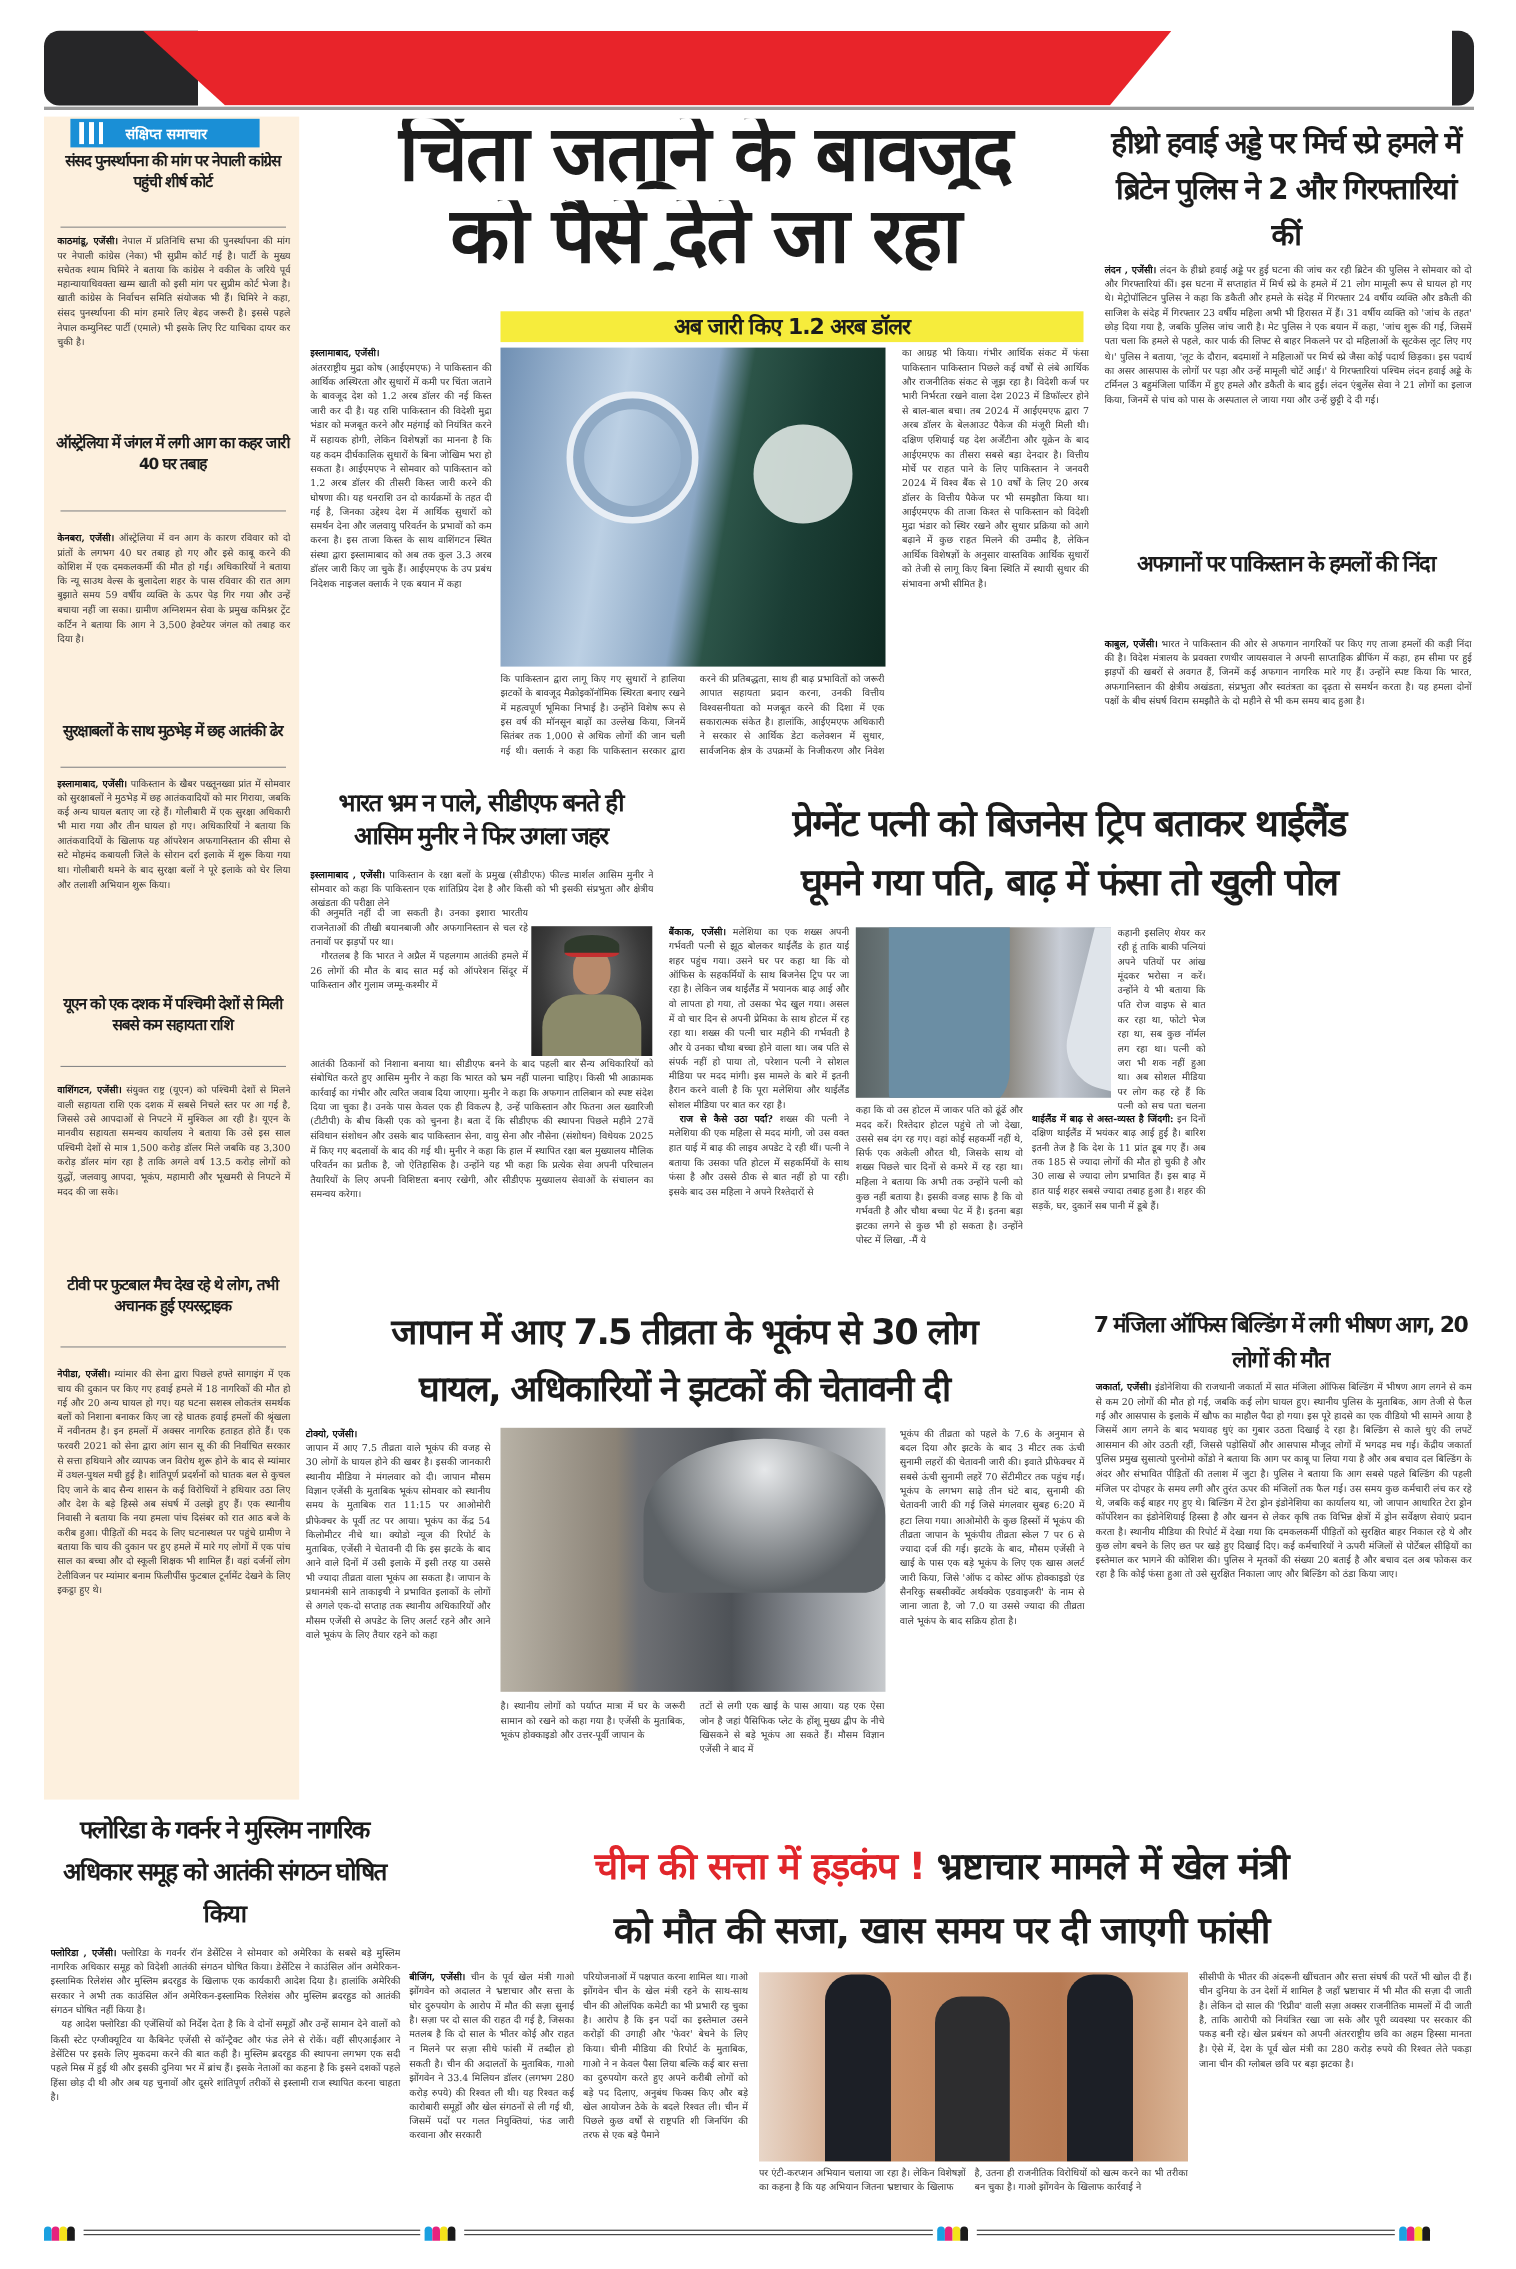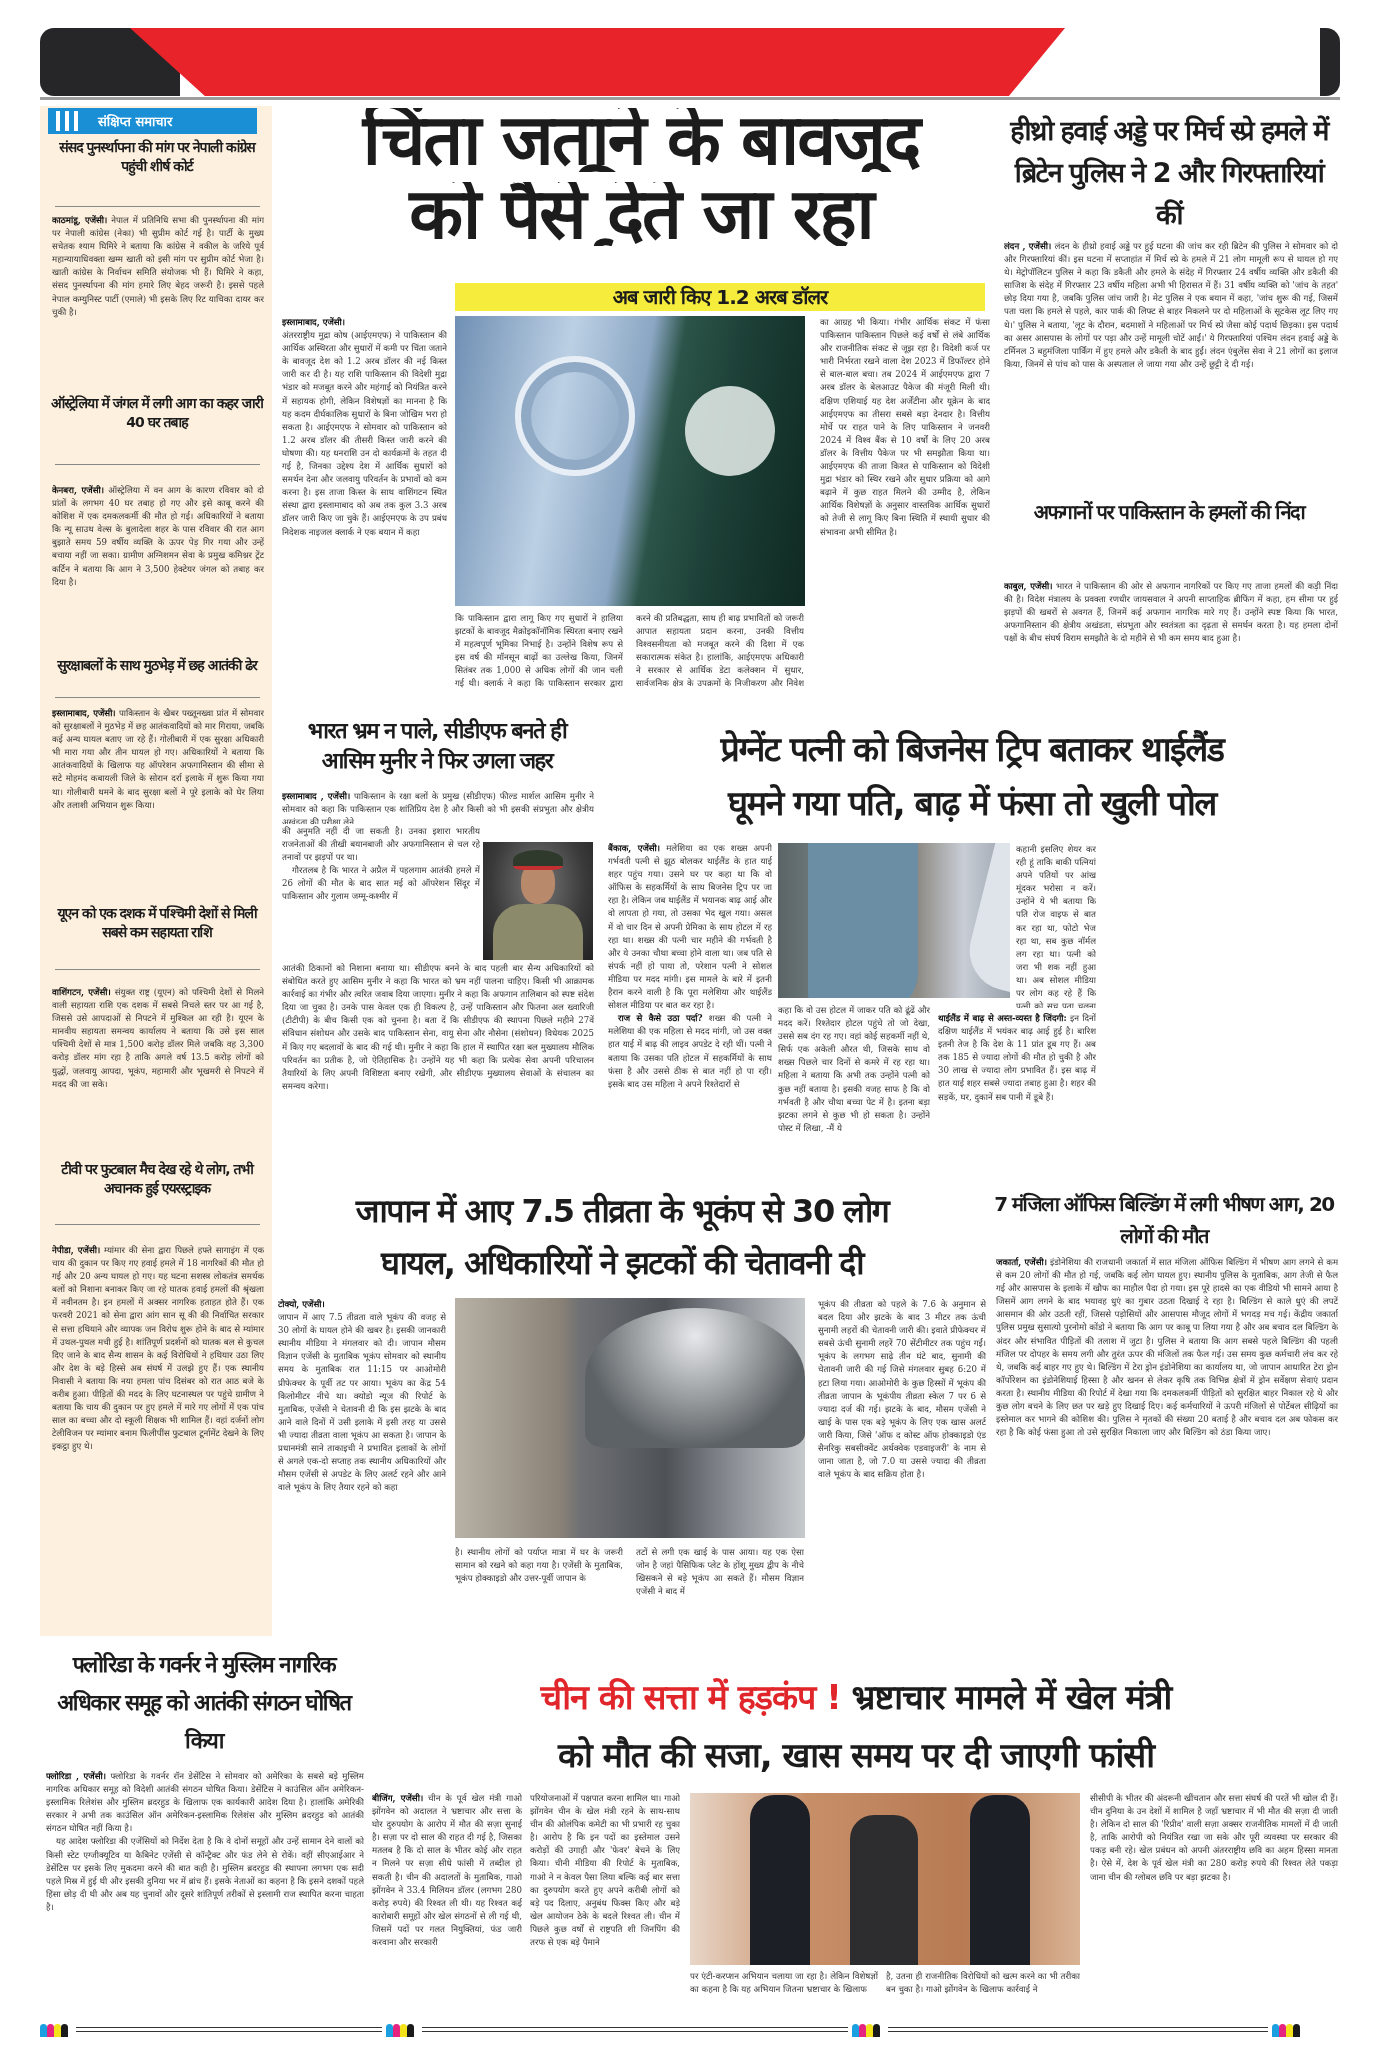--- a/index.html
+++ b/index.html
@@ -16,21 +16,21 @@
   
   .mast { left: 40px; top: 28px; width: 1300px; height: 68px; }
   .mast .blk-l { position: absolute; left: 0; top: 0; width: 140px; height: 68px; background: #262628; border-radius: 14px 0 0 14px; }
   .mast .red { position: absolute; left: 90px; top: 0; width: 935px; height: 68px; background: #e8242a; clip-path: polygon(0 0, 100% 0, 94% 100%, 8% 100%); }
   .mast .blk-r { position: absolute; right: 0; top: 0; width: 20px; height: 68px; background: #262628; border-radius: 0 14px 14px 0; }
   .mast .logo { position: absolute; left: 1010px; top: 8px; width: 260px; height: 52px; color: #d72a2c; font-size: 36px; font-weight: bold; text-align: right; letter-spacing: -1px; font-family: "DejaVu Serif", "Liberation Serif", serif; }
   .mast-line { left: 40px; top: 97px; width: 1300px; height: 3px; background: #9c9c9c; }
 
   
   .leftcol { left: 40px; top: 106px; width: 232px; height: 1530px; background: #fdf0de; }
-  .brief-tag { left: 48px; top: 108px; width: 209px; height: 26px; background: #1a8fd6; }
+  .brief-tag { left: 64px; top: 108px; width: 172px; height: 26px; background: #1a8fd6; }
   .brief-tag .bars { position: absolute; left: 8px; top: 3px; width: 26px; height: 20px;
      background: repeating-linear-gradient(90deg, #fff 0 4px, transparent 4px 9px); }
   .brief-tag .lbl { position: absolute; left: 50px; top: 4px; font-size: 13px; color: #fff; font-weight: bold; }
   .side-hl { font-size: 14px; line-height: 19px; letter-spacing: -1px; }
   .rule { height: 1px; background: #888; }
 
   
   .main-hl { font-size: 70px; line-height: 64px; letter-spacing: -2px; }
   .subband { left: 455px; top: 283px; width: 530px; height: 28px; background: #f6ec3c; }
   .subband span { display: block; text-align: center; font-size: 20px; line-height: 28px; font-weight: bold; color: #1c1c1c; letter-spacing: -1px; }

